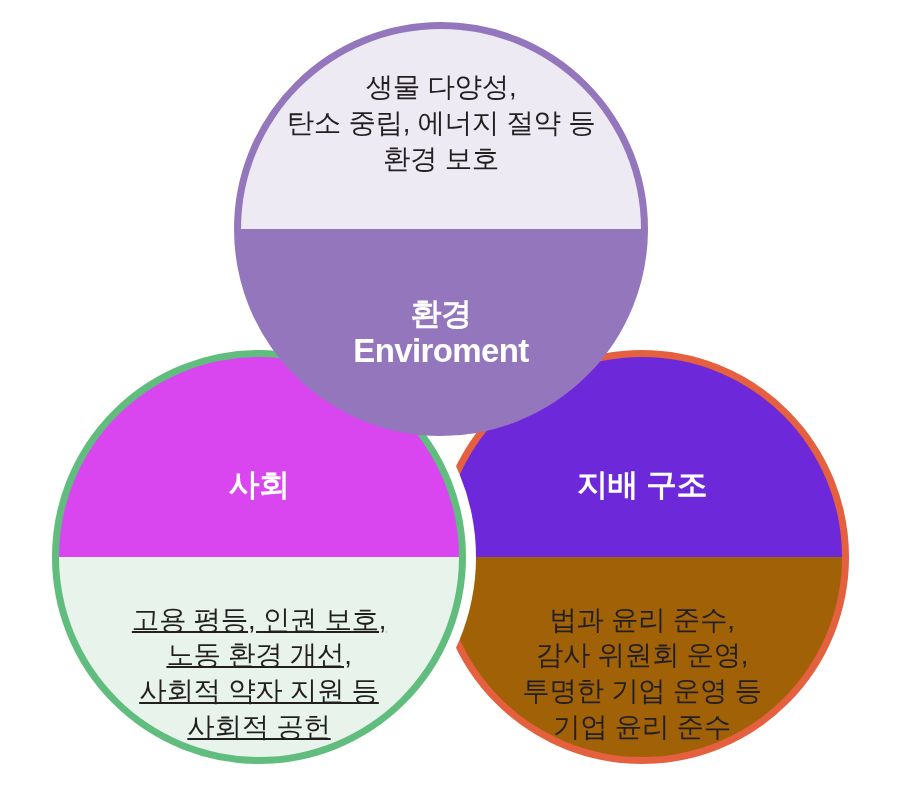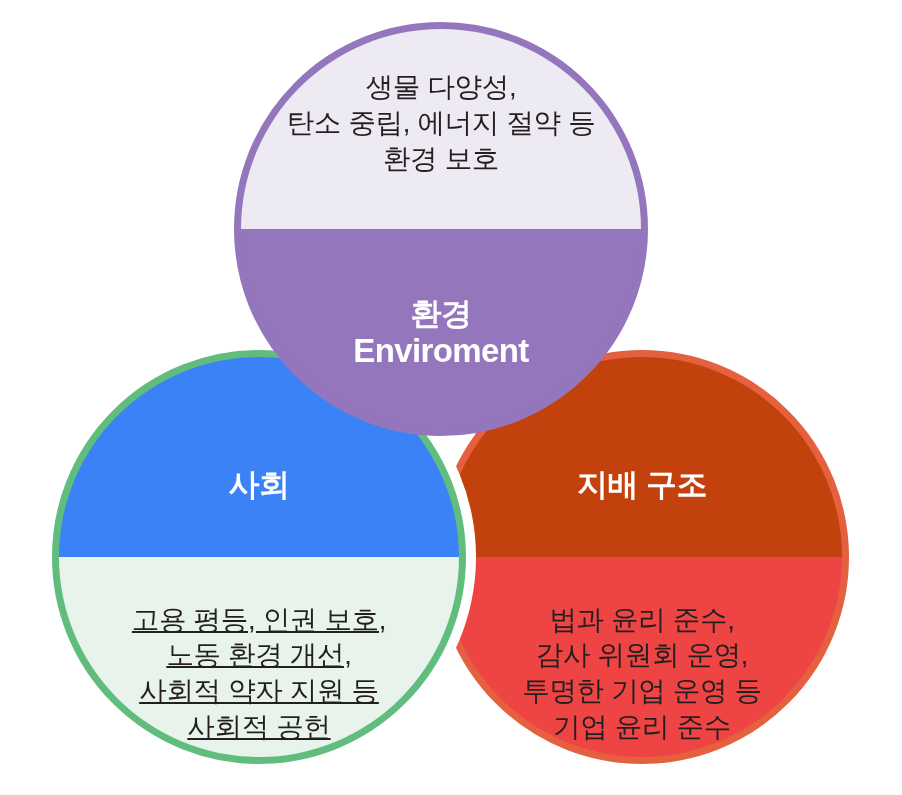--- a/index.html
+++ b/index.html
@@ -95,36 +95,36 @@
 
   
   #circle-social {
     left: 52px;
     top: 350px;
     width: 414px;
     height: 414px;
     border-color: #61bd7d;
     background: #61bd7d;
   }
-  #circle-social .half.top    { background: #3b82f6; }
+  #circle-social .half.top    { background: #d946ef; }
   #circle-social .half.bottom { background: #e8f3ec; }
   #circle-social .half.top .title-block { transform: translateY(28px); }
   #circle-social .half.bottom .detail-text { transform: translateY(16px); text-decoration: underline; }
 
   
   #circle-governance {
     left: 435px;
     top: 350px;
     width: 414px;
     height: 414px;
     border-color: #e4603f;
     background: #e4603f;
   }
-  #circle-governance .half.top    { background: #c2410c; }
-  #circle-governance .half.bottom { background: #ef4444; }
+  #circle-governance .half.top    { background: #6d28d9; }
+  #circle-governance .half.bottom { background: #a16207; }
   #circle-governance .half.top .title-block { transform: translateY(28px); }
   #circle-governance .half.bottom .detail-text { transform: translateY(16px); }
 
   
   #halo-social      { left: 42px;  top: 340px; width: 434px; height: 434px; }
   #halo-governance  { left: 425px; top: 340px; width: 434px; height: 434px; }
 
   
   #halo-social, #circle-social         { z-index: 3; }
   #halo-governance, #circle-governance { z-index: 2; }

